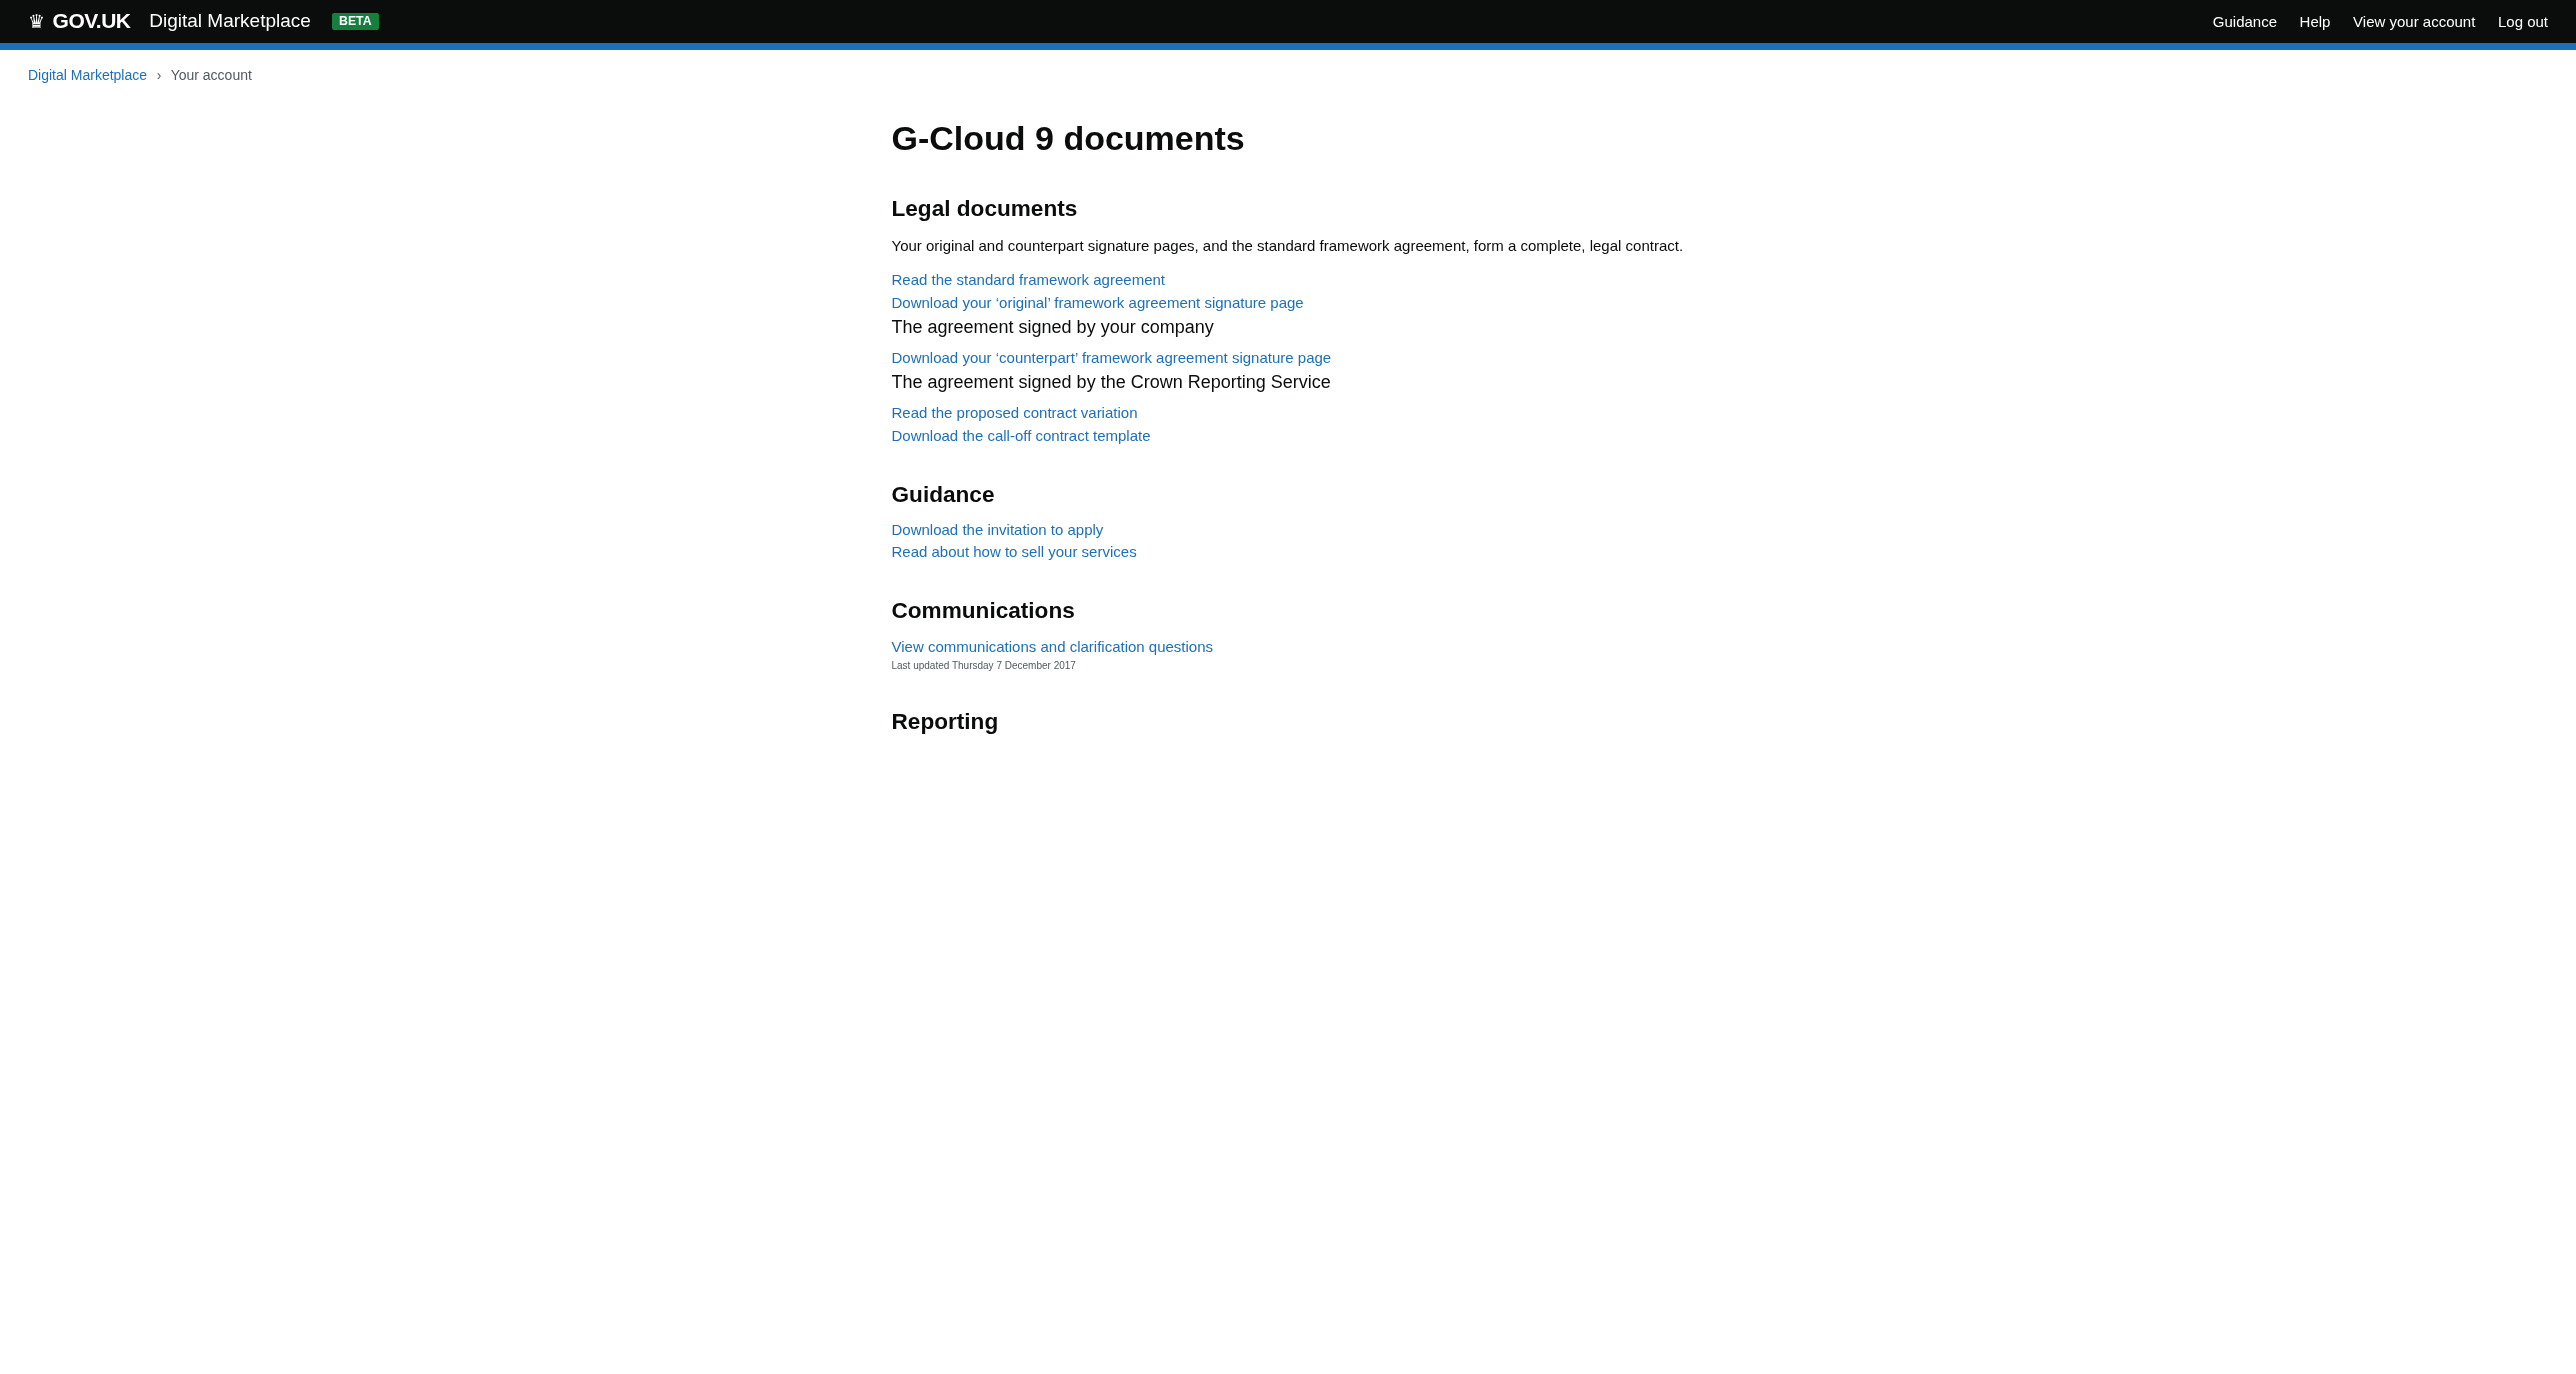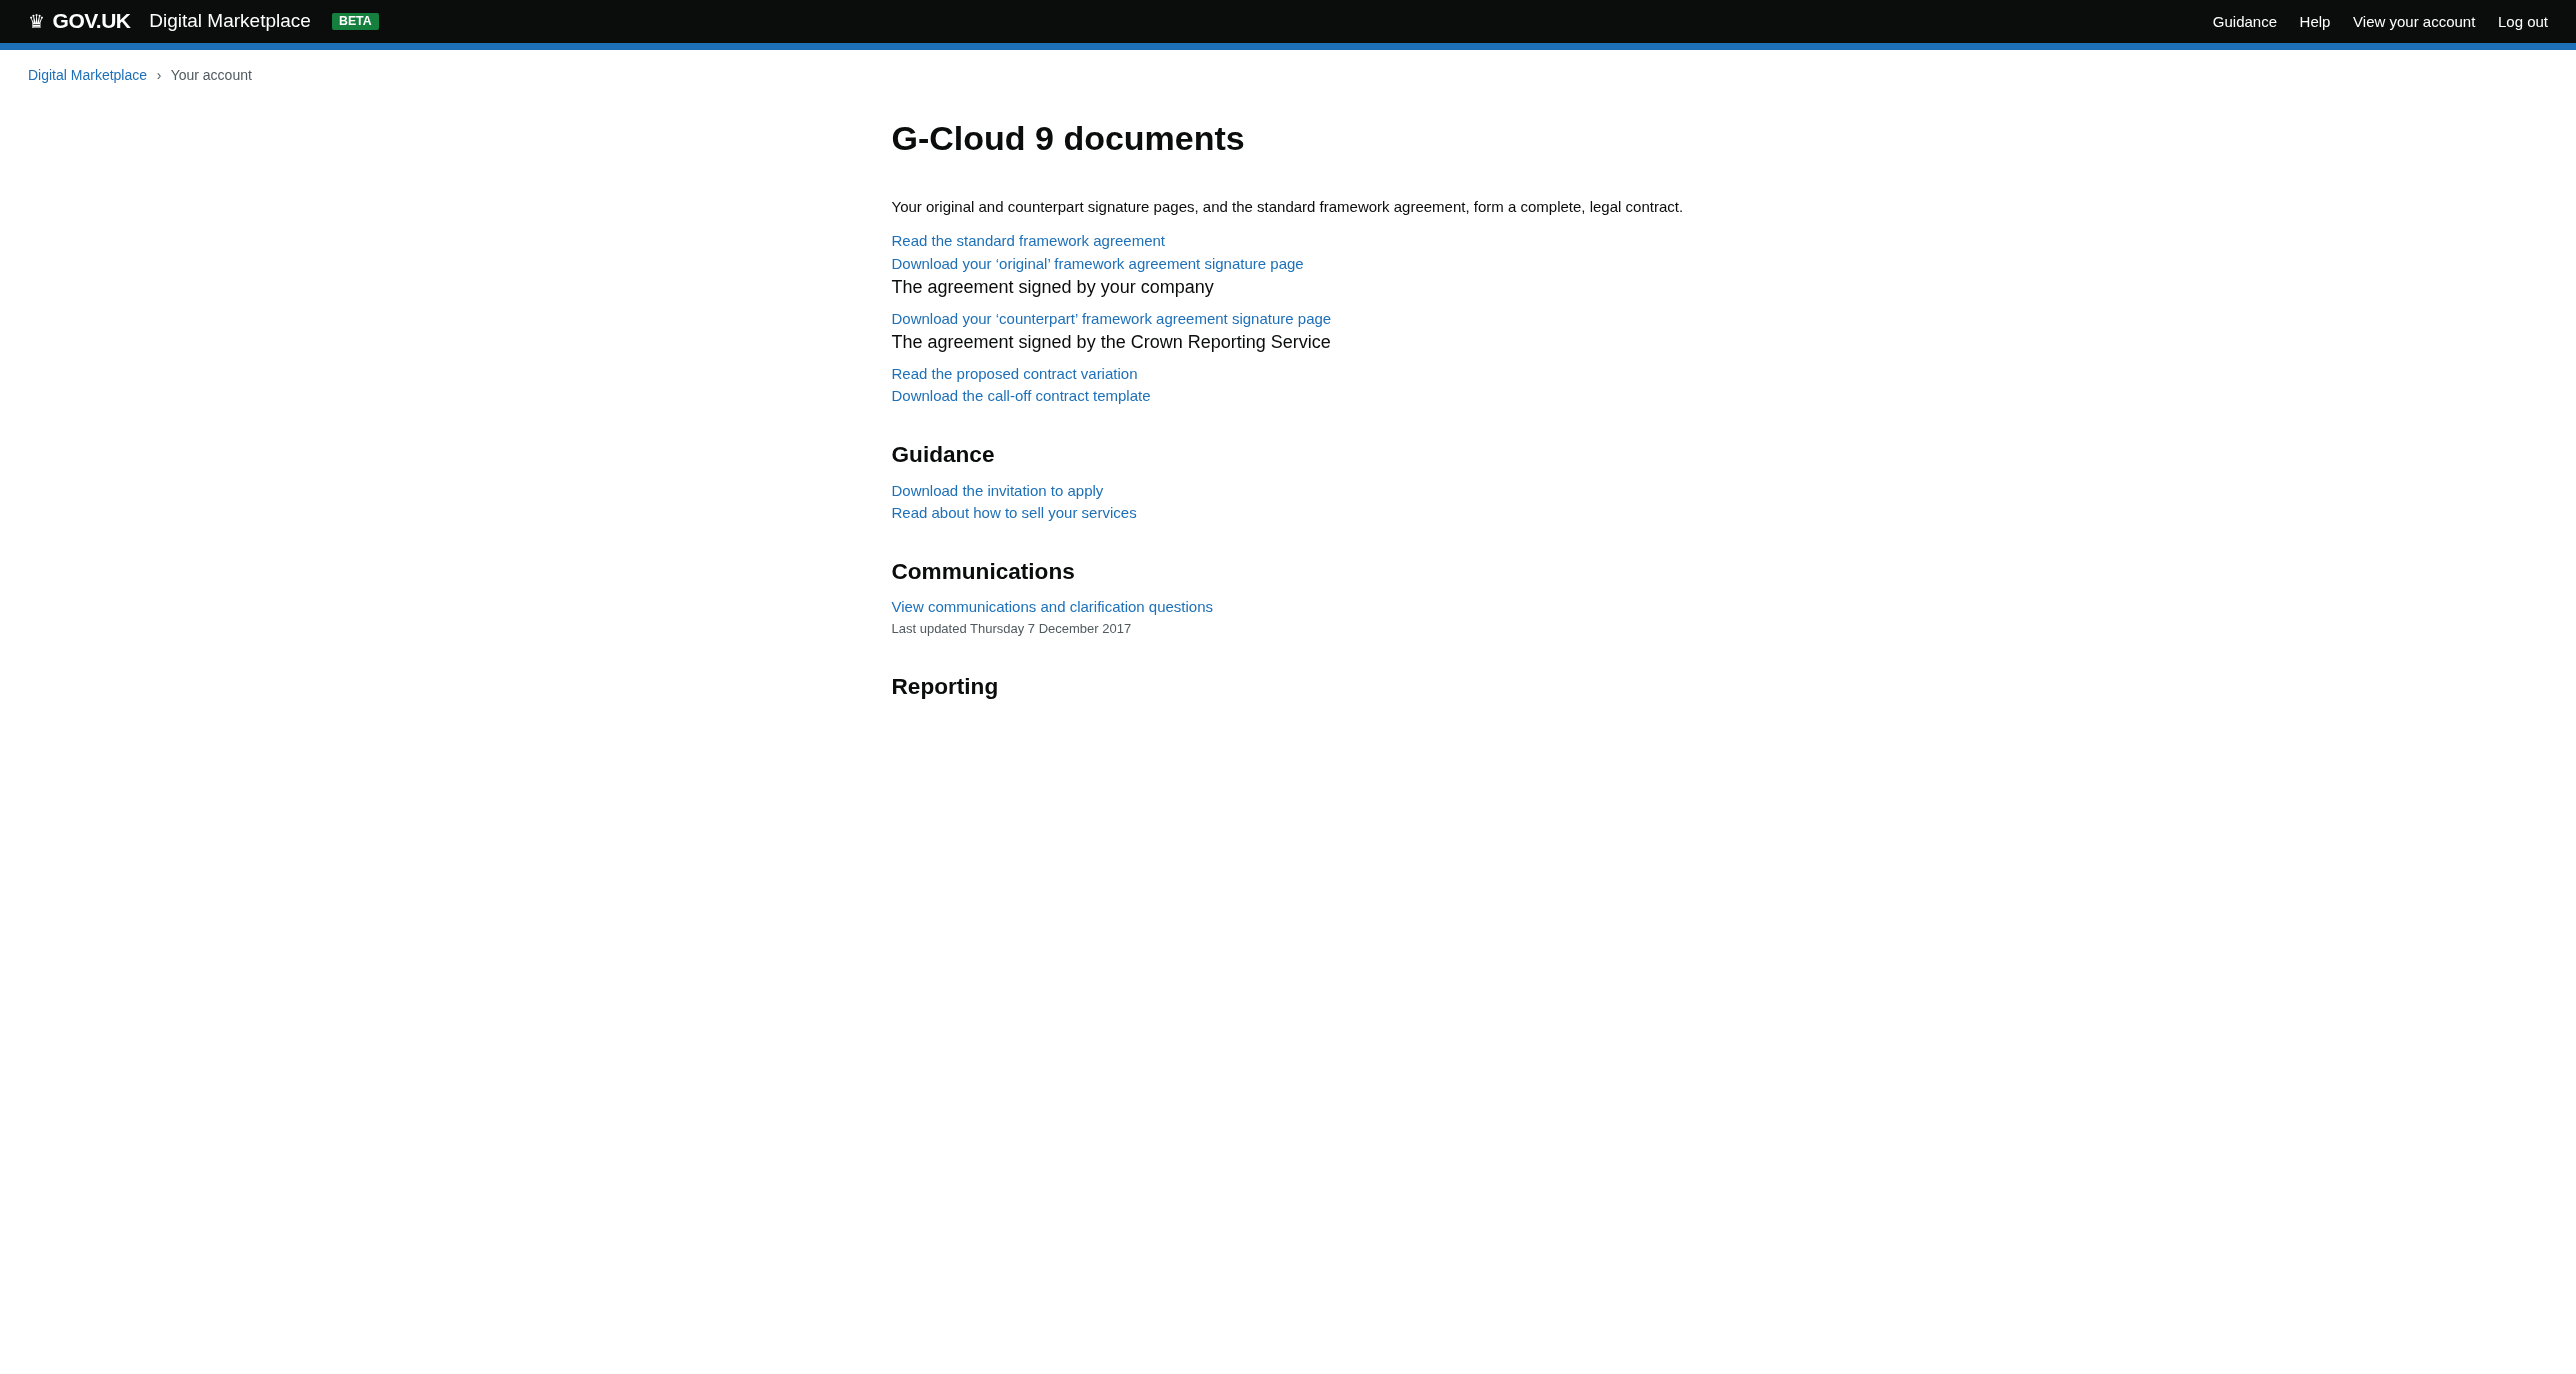--- a/index.html
+++ b/index.html
@@ -143,21 +143,21 @@
     }
 
     .link-description {
       font-size: 18px;
       color: #0b0c0c;
       margin-bottom: 11.3px;
       margin-top: 1.9px;
     }
 
     .last-updated {
-      font-size: 13px;
+      font-size: 10px;
       color: #505a5f;
       margin-top: 5.7px;
     }
   </style>
 </head>
 <body>
 
 <header class="header">
   <div class="header-left">
     <a class="gov-logo" href="#">
@@ -181,20 +181,21 @@
   <a href="#">Digital Marketplace</a>
   <span class="breadcrumb-separator">›</span>
   <span>Your account</span>
 </nav>
 
 <main class="main-content">
 
   <h1 class="page-title">G-Cloud 9 documents</h1>
 
   <section class="section">
+    <h2 class="section-title">Legal documents</h2>
     <p class="section-description">Your original and counterpart signature pages, and the standard framework agreement, form a complete, legal contract.</p>
 
     <a href="#" class="section-link">Read the standard framework agreement</a>
 
     <a href="#" class="section-link">Download your ‘original’ framework agreement signature page</a>
     <p class="link-description">The agreement signed by your company</p>
 
     <a href="#" class="section-link">Download your ‘counterpart’ framework agreement signature page</a>
     <p class="link-description">The agreement signed by the Crown Reporting Service</p>
 

